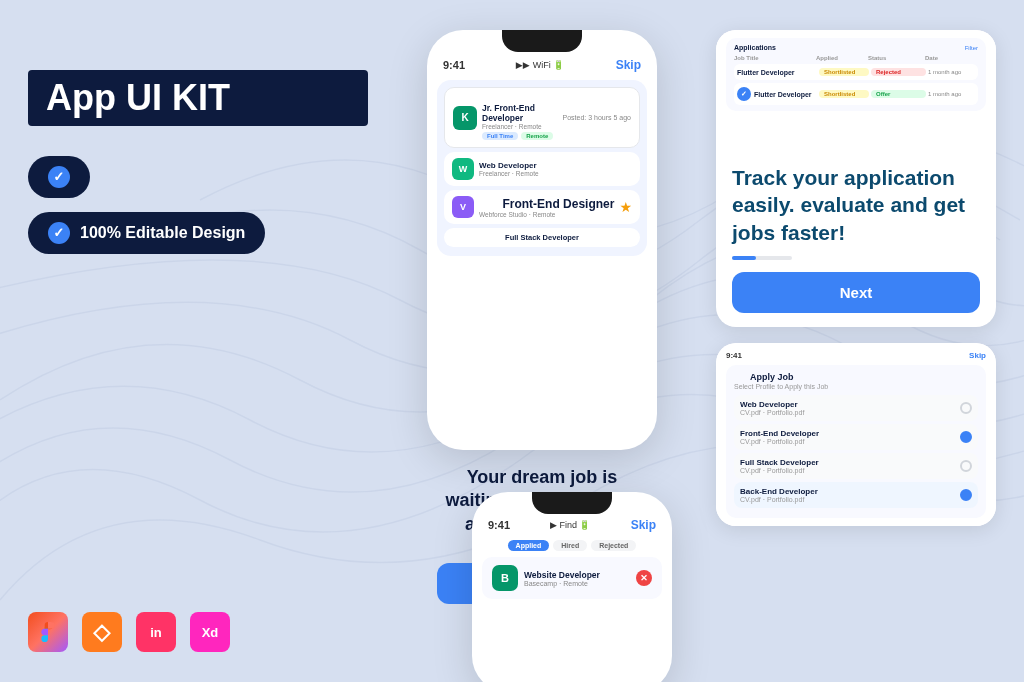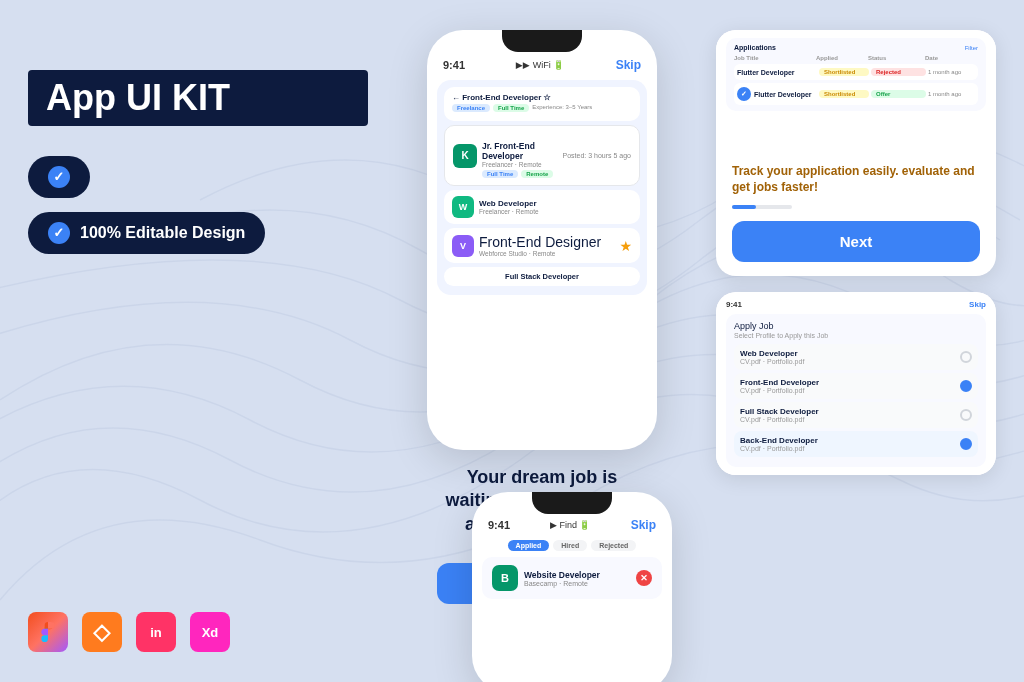--- a/index.html
+++ b/index.html
@@ -247,23 +247,23 @@
     .right-card-top {
       height: 120px;
       overflow: hidden;
     }
 
     .right-card-bottom {
       padding: 14px 16px;
     }
 
     .right-card-text {
-      font-size: 12px;
+      font-size: 21px;
       font-weight: 800;
-      color: #a16207;
+      color: #0c4a6e;
       line-height: 1.3;
       margin-bottom: 10px;
     }
 
     .progress-bar-container {
       height: 4px;
       background: #e5e7eb;
       border-radius: 2px;
       margin-bottom: 12px;
       width: 60px;
@@ -380,28 +380,20 @@
           <span>▶▶</span> 
             <span>WiFi</span> 
             <span>🔋</span>
         </div>
         <span class="skip-btn">Skip</span>
       </div>
 
       <div style="padding: 4px 10px; flex:1; overflow:hidden;">
 
         <div style="background:#f0f4ff; border-radius:14px; padding:7px; margin-bottom:6px;">
-          <div style="background:white; border-radius:10px; padding:6px 8px; margin-bottom:4px;">
-            <div style="font-size:8px; font-weight:700; color:#0d1b3e; margin-bottom:2px;">← Front-End Developer ☆</div>
-            <div style="display:flex; gap:3px; margin-bottom:3px;">
-              <span class="job-tag tag-blue" style="font-size:6px; padding:1px 5px;">Freelance</span>
-              <span class="job-tag tag-green" style="font-size:6px; padding:1px 5px;">Full Time</span>
-              <span style="font-size:6px; color:#888;">Experience: 3–5 Years</span>
-            </div>
-          </div>
 
           <div style="background:white; border-radius:10px; padding:7px 8px; margin-bottom:4px; display:flex; align-items:center; gap:5px; border: 1.5px solid #e5e7eb;">
             <div style="width:24px; height:24px; background:#059669; border-radius:6px; display:flex; align-items:center; justify-content:center; font-size:10px; font-weight:900; color:white; flex-shrink:0;">K</div>
             <div style="flex:1;margin-top:8px;">
               <div style="font-size:8.5px; font-weight:800; color:#0d1b3e;">Jr. Front-End Developer</div>
               <div style="font-size:6.5px; color:#888;">Freelancer · Remote</div>
               <div style="display:flex; gap:3px; margin-top:2px;">
                 <span class="job-tag tag-blue" style="font-size:6px; padding:1px 5px;">Full Time</span>
                 <span class="job-tag tag-green" style="font-size:6px; padding:1px 5px;">Remote</span>
               </div>
@@ -413,21 +405,21 @@
             <div style="width:22px; height:22px; background:#10b981; border-radius:6px; display:flex; align-items:center; justify-content:center; font-size:9px; font-weight:900; color:white; flex-shrink:0;">W</div>
             <div style="flex:1;">
               <div style="font-size:8px; font-weight:700; color:#0d1b3e;">Web Developer</div>
               <div style="font-size:6.5px; color:#888;">Freelancer · Remote</div>
             </div>
           </div>
 
           <div style="background:white; border-radius:10px; padding:6px 8px; margin-bottom:4px; display:flex; align-items:center; gap:5px;">
             <div style="width:22px; height:22px; background:#8b5cf6; border-radius:6px; display:flex; align-items:center; justify-content:center; font-size:9px; font-weight:900; color:white; flex-shrink:0;">V</div>
             <div style="flex:1;">
-              <div style="font-size:14px; font-weight:400; color:#0d1b3e;">Front-End Designer</div>
+              <div style="font-size:12px; font-weight:700; color:#0d1b3e;text-align:right;">Front-End Designer</div>
               <div style="font-size:6.5px; color:#888;">Webforce Studio · Remote</div>
             </div>
             <div style="color:#f59e0b; font-size:14px;">★</div>
           </div>
 
           <div style="background:white; border-radius:10px; padding:5px 8px; margin-bottom:2px;">
             <div style="font-size:7.5px; font-weight:600; color:#0d1b3e; text-align:center;">Full Stack Developer</div>
           </div>
         </div>
       </div>
@@ -493,21 +485,21 @@
 
     <div class="right-card">
       <div style="padding: 8px 10px; background:#fff; border-radius:20px 20px 0 0;">
 
         <div style="display:flex; justify-content:space-between; align-items:center; margin-bottom:5px;">
           <span style="font-size:8px; font-weight:700; color:#333;">9:41</span>
           <span style="font-size:8px; color:#3b82f6; font-weight:600;">Skip</span>
         </div>
 
         <div style="background:#f8f9ff; border-radius:10px; padding:7px 8px;">
-          <div style="font-size:9px; font-weight:400; color:#0d1b3e; margin-bottom:1px;">Apply Job</div>
+          <div style="font-size:9px; font-weight:700; color:#0d1b3e; margin-bottom:1px;margin-left:16px;">Apply Job</div>
           <div style="font-size:7px; color:#999; margin-bottom:5px;">Select Profile to Apply this Job</div>
 
           <div class="profile-option">
             <div>
               <div class="profile-option-title">Web Developer</div>
               <div class="profile-option-sub">CV.pdf · Portfolio.pdf</div>
             </div>
             <div class="radio-circle"></div>
           </div>
 

